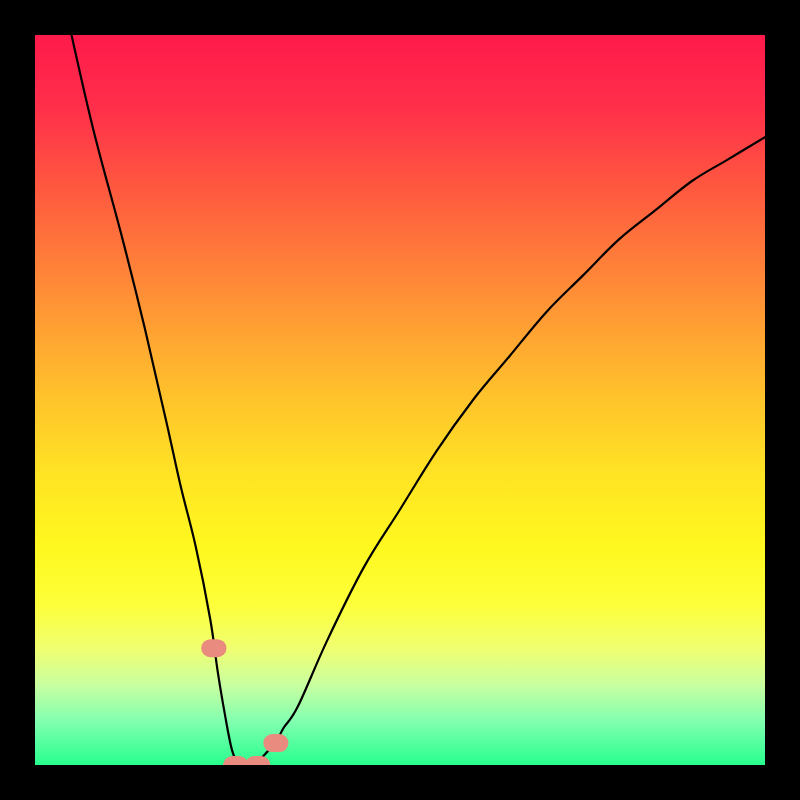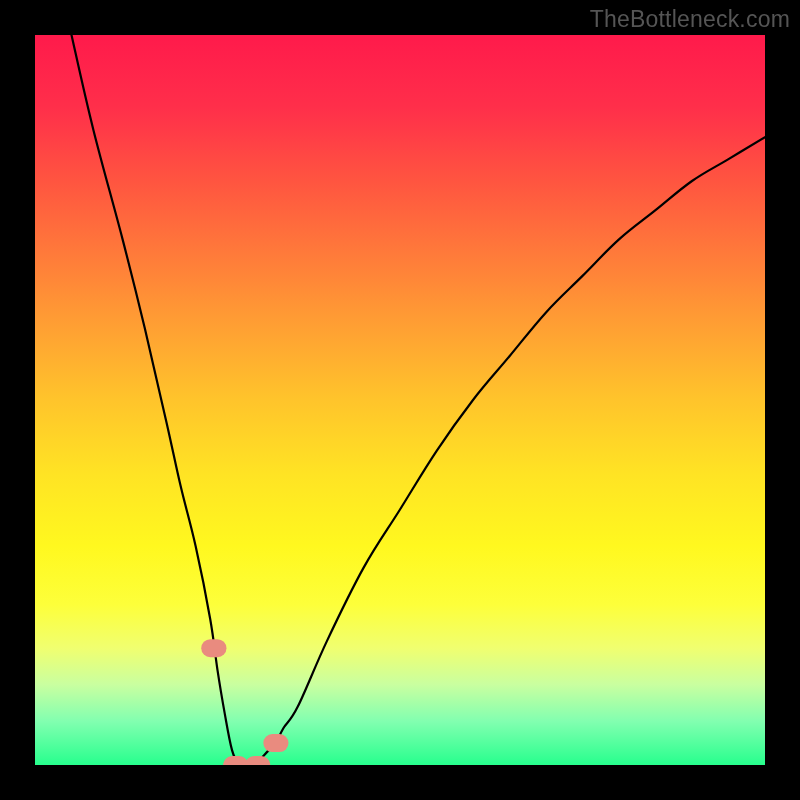--- a/index.html
+++ b/index.html
@@ -87,14 +87,13 @@
           <g>
             <rect x="188.15000000000003" y="721" width="25.2" height="18" rx="9" ry="9" fill="#e98b7f"></rect>
           </g>
           <g>
             <rect x="210.05" y="721" width="25.2" height="18" rx="9" ry="9" fill="#e98b7f"></rect>
           </g>
         </g>
     </svg>
   </div>
 
-  <div class="watermark">TheBottleneck.com</div>
 </div>
 
 </body></html>

